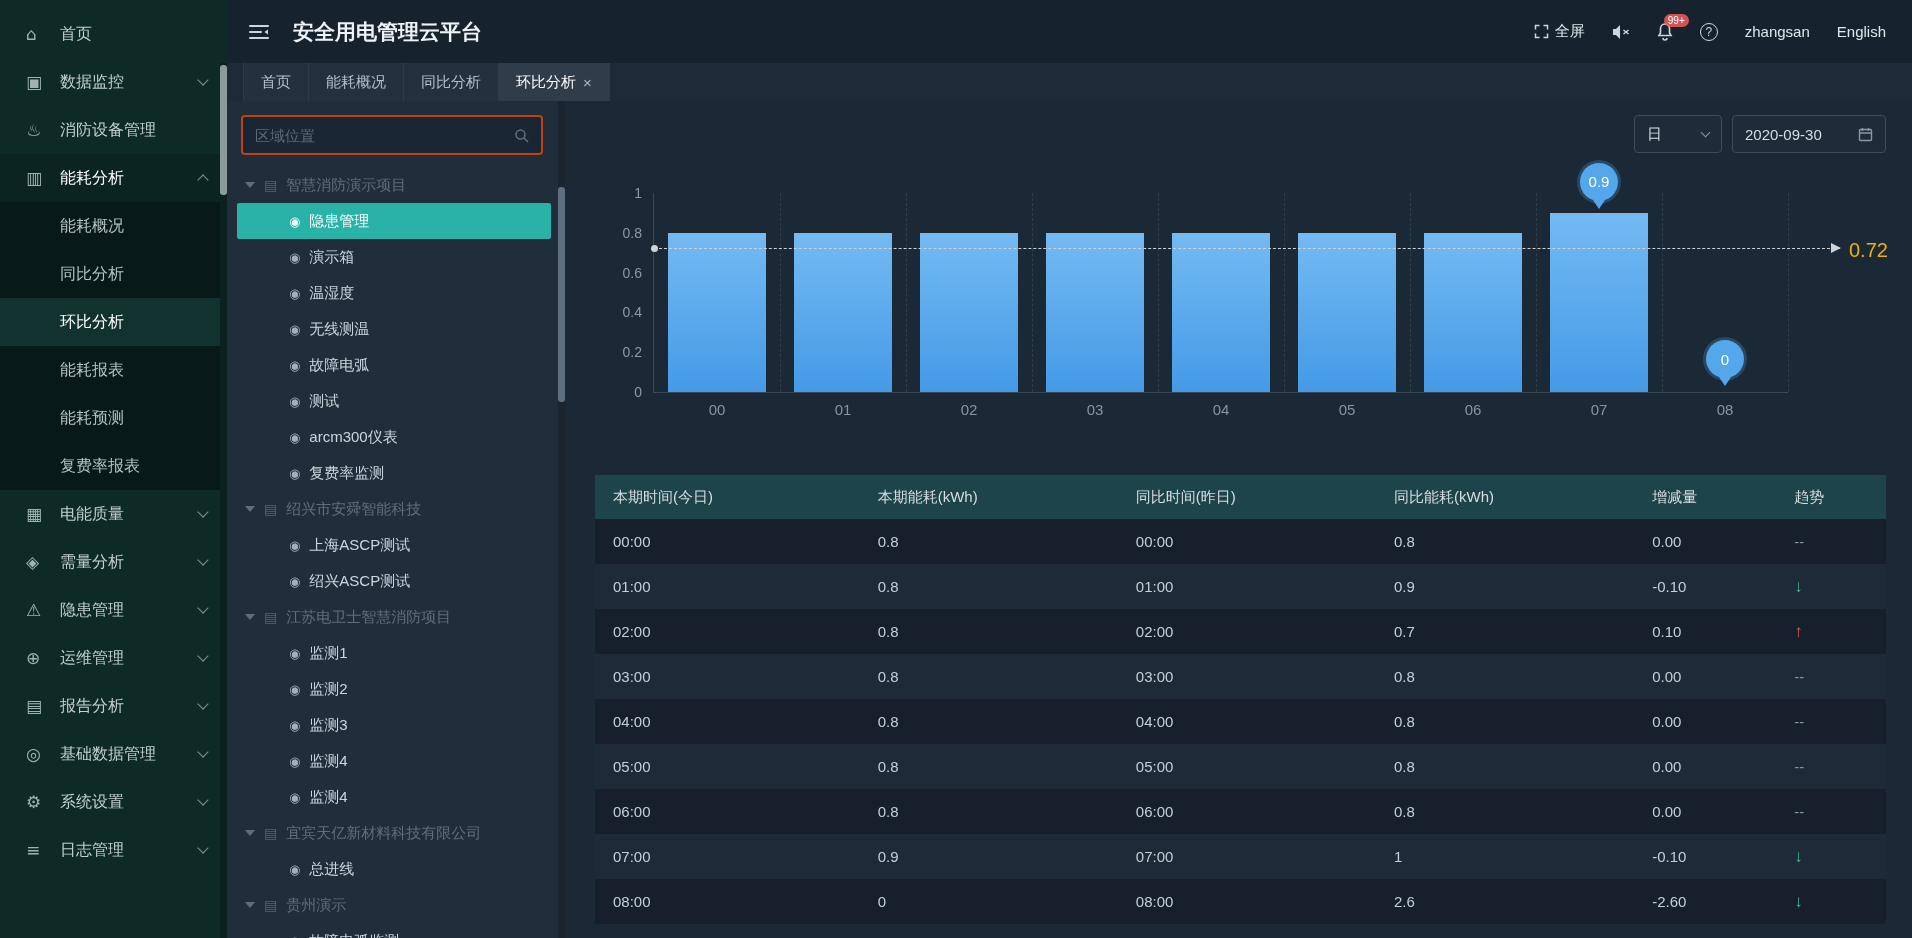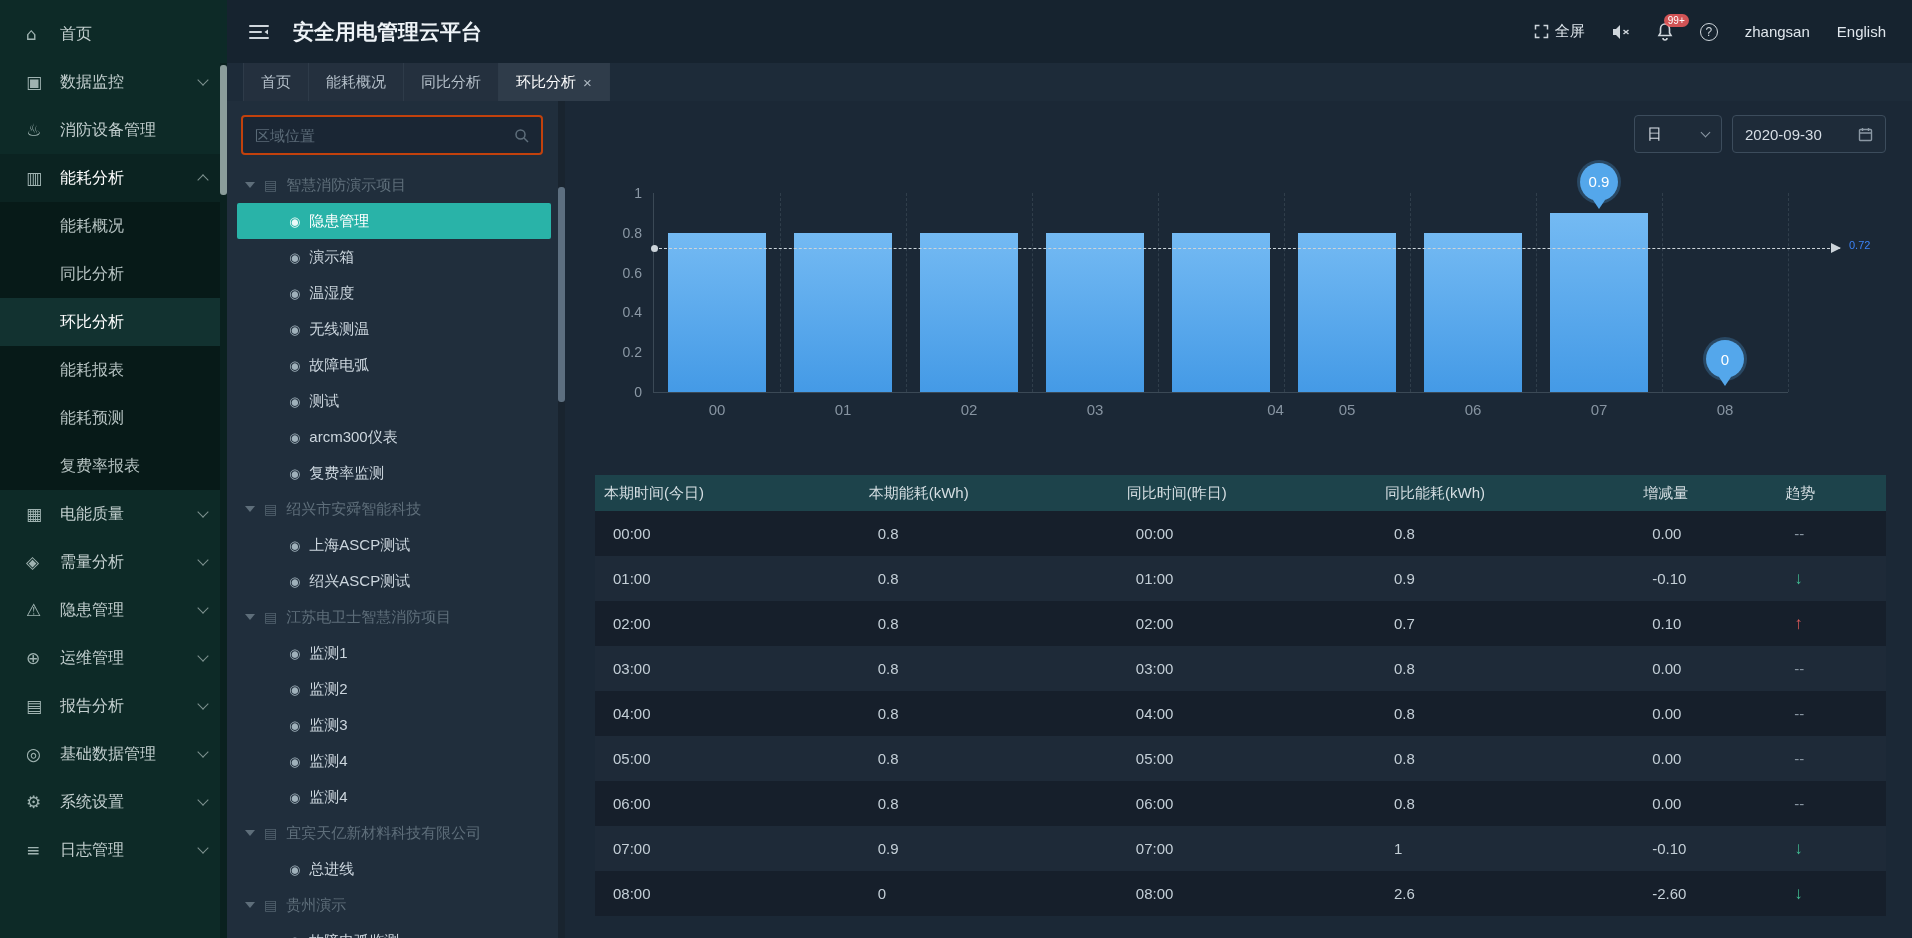--- a/index.html
+++ b/index.html
@@ -67,26 +67,26 @@
 
   .chart { position:relative; margin-top:40px; height:252px; padding-left:58px; padding-right:98px; }
   .plot { position:relative; height:200px; border-left:1px solid #3b4956; border-bottom:1px solid #3b4956; }
   .gridline { position:absolute; top:0; bottom:0; width:0; border-left:1px dashed #303e4b; }
   .bar { position:absolute; bottom:0; background:linear-gradient(180deg,#74baf3,#449ae6); }
   .ytick { position:absolute; left:-62px; width:50px; text-align:right; font-size:14px; color:#8b98a5; height:18px; line-height:18px; }
   .xlabel { position:absolute; top:calc(100% + 9px); text-align:center; color:#8794a1; font-size:15px; }
   .avgline { position:absolute; left:0; right:-52px; height:0; border-top:1px dashed #ccd4da; z-index:3; }
   .avg-dot { position:absolute; left:-3px; top:-4px; width:7px; height:7px; border-radius:50%; background:#ccd4da; }
   .avg-arrow { position:absolute; right:-1px; top:-6px; width:0; height:0; border-left:10px solid #ccd4da; border-top:5.5px solid transparent; border-bottom:5.5px solid transparent; }
-  .avg-label { position:absolute; left:calc(100% + 9px); top:-10px; font-size:11px; color:#3b82f6; white-space:nowrap; }
+  .avg-label { position:absolute; left:calc(100% + 9px); top:-10px; font-size:20px; color:#eab308; white-space:nowrap; }
   .pin { position:absolute; width:38px; height:38px; margin-left:-19px; border-radius:50%; background:#54a7eb; color:#fff; display:flex; align-items:center; justify-content:center; font-size:15px; z-index:4; box-shadow:0 0 0 3px rgba(84,167,235,0.25); }
   .pin::after { content:""; position:absolute; left:50%; bottom:-8px; margin-left:-6px; border:6px solid transparent; border-top:9px solid #54a7eb; border-bottom:none; }
 
   .table { margin-top:30px; width:100%; border-collapse:collapse; table-layout:fixed; }
-  .table th { background:#1d434b; height:36px; text-align:left; padding-left:9px; font-weight:normal; font-size:15px; color:#d5dee2; }
+  .table th { background:#1d434b; height:44px; text-align:left; padding-left:18px; font-weight:normal; font-size:15px; color:#d5dee2; }
   .table th:nth-child(1){width:20.5%} .table th:nth-child(2){width:20%}
   .table th:nth-child(3){width:20%}  .table th:nth-child(4){width:20%}
   .table th:nth-child(5){width:11%}
   .table td { height:45px; padding-left:18px; font-size:15px; color:#c4cfd7; }
   tr.odd td { background:#161f2b; }
   tr.even td { background:#1e2a38; }
   .trend-down { color:#41bd92; font-size:17px; }
   .trend-up { color:#e05a5a; font-size:17px; }
   .trend-flat { color:#8794a0; }
 </style>
@@ -381,21 +381,21 @@
               <div class="bar" style="left: 34.5556%; width: 8.66667%; height: 80%;"></div>
               <div class="bar" style="left: 45.6667%; width: 8.66667%; height: 80%;"></div>
               <div class="bar" style="left: 56.7778%; width: 8.66667%; height: 80%;"></div>
               <div class="bar" style="left: 67.8889%; width: 8.66667%; height: 80%;"></div>
               <div class="bar" style="left: 79%; width: 8.66667%; height: 90%;"></div>
               <div class="bar" style="left: 90.1111%; width: 8.66667%; height: 0%;"></div>
               <div class="xlabel" style="left: 0%; width: 11.1111%;">00</div>
               <div class="xlabel" style="left: 11.1111%; width: 11.1111%;">01</div>
               <div class="xlabel" style="left: 22.2222%; width: 11.1111%;">02</div>
               <div class="xlabel" style="left: 33.3333%; width: 11.1111%;">03</div>
-              <div class="xlabel" style="left: 44.4444%; width: 11.1111%; text-align: right;">04</div>
+              <div class="xlabel" style="left: 44.4444%; width: 11.1111%;">04</div>
               <div class="xlabel" style="left: 55.5556%; width: 11.1111%;">05</div>
               <div class="xlabel" style="left: 66.6667%; width: 11.1111%;">06</div>
               <div class="xlabel" style="left: 77.7778%; width: 11.1111%;">07</div>
               <div class="xlabel" style="left: 88.8889%; width: 11.1111%;">08</div>
               <div class="avgline" style="bottom: 72%;">
                 <span class="avg-dot"></span>
                 <span class="avg-arrow"></span>
                 <span class="avg-label">0.72</span>
               </div>
               <div class="pin" style="left: 83.3333%; bottom: calc(90% + 12px);">0.9</div>

